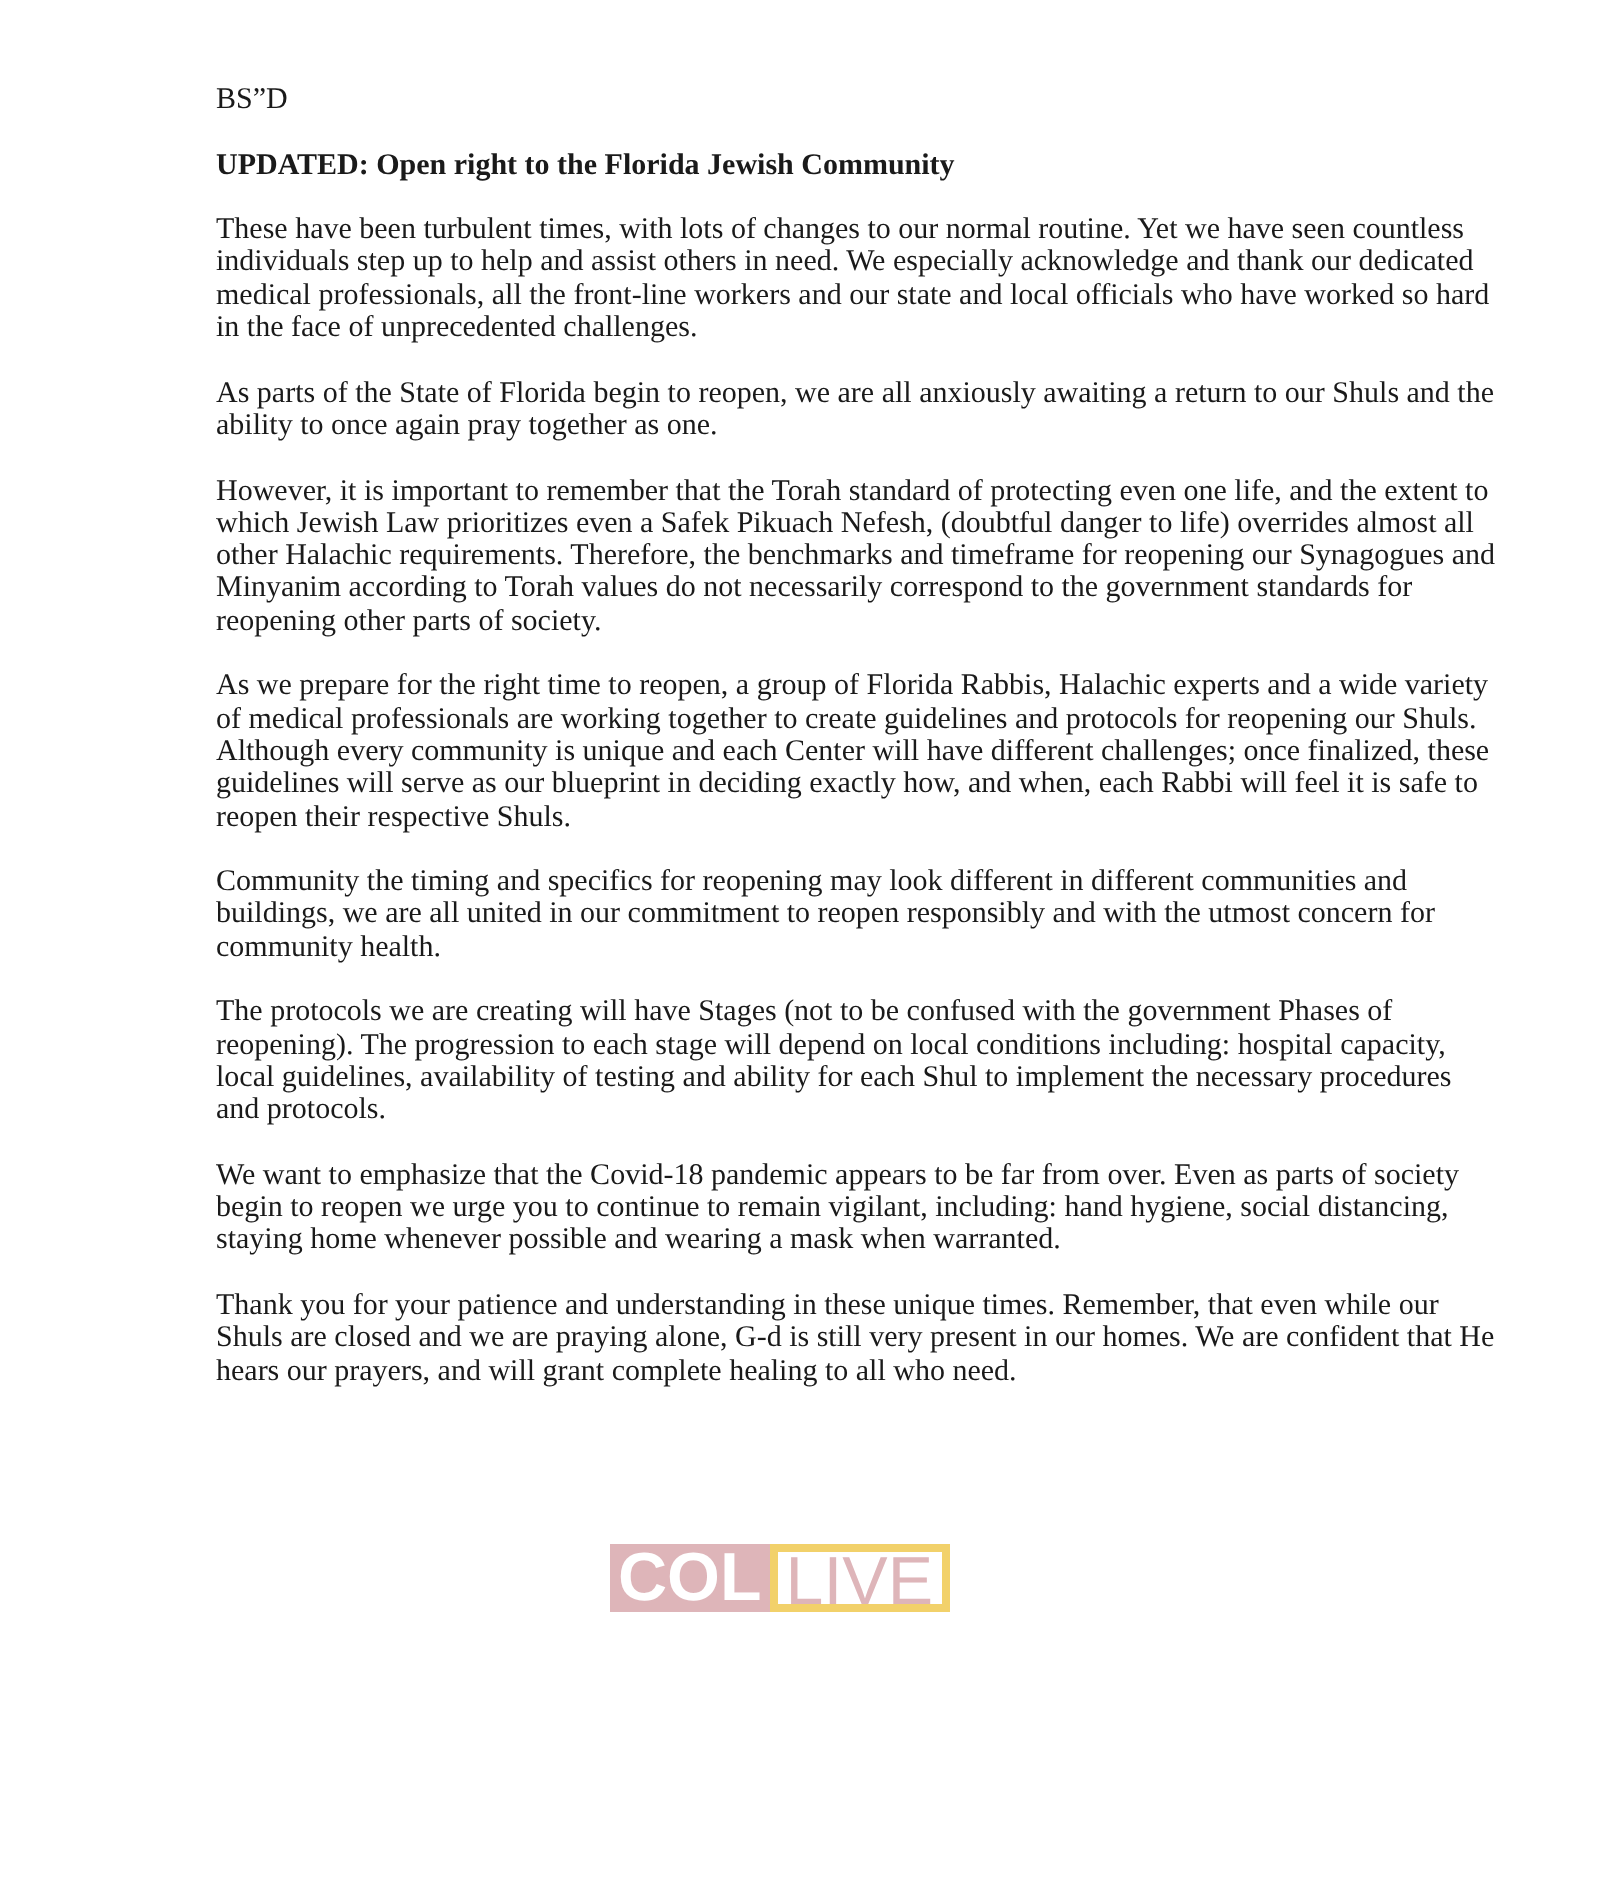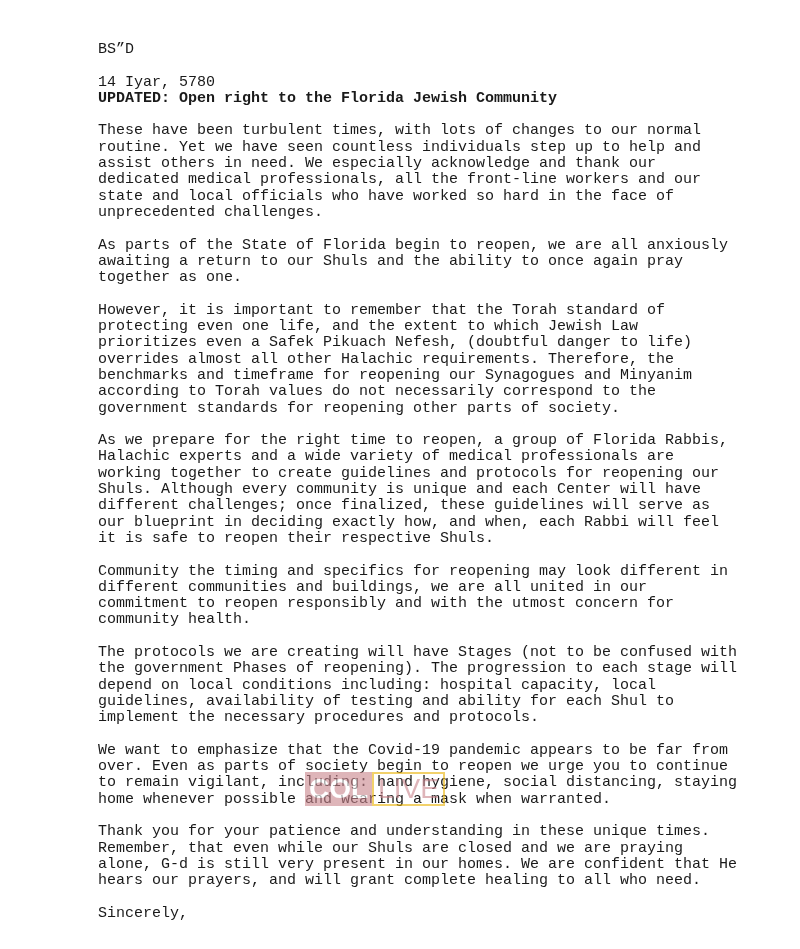--- a/index.html
+++ b/index.html
@@ -1,38 +1,36 @@
 <!DOCTYPE html>
 <html><head>
 <meta charset="utf-8">
 <style>
   html, body { margin: 0; padding: 0; }
   body { width: 800px; height: 949px; background: #ffffff; overflow: hidden; position: relative; }
-  .page { position: absolute; left: 98px; top: 42px; width: 640px; font-family: Liberation Mono, monospace; font-size: 15px; line-height: 16.3px; color: #1a1a1a; }
+  .page { position: absolute; left: 108px; top: 42px; width: 640px; font-family: Liberation Serif, serif; font-size: 15px; line-height: 16.3px; color: #1a1a1a; }
   .page p { margin: 0 0 16.3px 0; }
   .bsd { margin-bottom: 16.3px; }
   .title { font-weight: bold; }
-  .watermark { position: absolute; left: 305px; top: 772px; width: 140px; height: 34px; display: flex; font-family: "Liberation Sans", sans-serif; font-size: 28px; font-weight: bold; opacity: 0.6; }
+  .watermark { position: absolute; left: 305px; top: 772px; width: 140px; height: 34px; display: flex; font-family: "Liberation Sans", sans-serif; font-size: 34px; font-weight: bold; opacity: 0.6; }
   .wm-col { background: #c9848c; color: #fff; padding: 0 4px; line-height: 34px; }
-  .wm-live { border: 2px solid #eab308; color: #c9848c; padding: 0 4px; line-height: 30px; font-weight: normal; }
+  .wm-live { border: 4px solid #eab308; color: #c9848c; padding: 0 4px; line-height: 30px; font-weight: normal; }
 </style>
 </head>
 <body>
 
 <div class="page">
   <p class="bsd">BS”D</p>
-  <div>14 Iyar, 5780</div>
   <p class="title">UPDATED: Open right to the Florida Jewish Community</p>
   <p>These have been turbulent times, with lots of changes to our normal routine. Yet we have seen countless individuals step up to help and assist others in need. We especially acknowledge and thank our dedicated medical professionals, all the front-line workers and our state and local officials who have worked so hard in the face of unprecedented challenges.</p>
   <p>As parts of the State of Florida begin to reopen, we are all anxiously awaiting a return to our Shuls and the ability to once again pray together as one.</p>
   <p>However, it is important to remember that the Torah standard of protecting even one life, and the extent to which Jewish Law prioritizes even a Safek Pikuach Nefesh, (doubtful danger to life) overrides almost all other Halachic requirements. Therefore, the benchmarks and timeframe for reopening our Synagogues and Minyanim according to Torah values do not necessarily correspond to the government standards for reopening other parts of society.</p>
   <p>As we prepare for the right time to reopen, a group of Florida Rabbis, Halachic experts and a wide variety of medical professionals are working together to create guidelines and protocols for reopening our Shuls. Although every community is unique and each Center will have different challenges; once finalized, these guidelines will serve as our blueprint in deciding exactly how, and when, each Rabbi will feel it is safe to reopen their respective Shuls.</p>
   <p>Community the timing and specifics for reopening may look different in different communities and buildings, we are all united in our commitment to reopen responsibly and with the utmost concern for community health.</p>
   <p>The protocols we are creating will have Stages (not to be confused with the government Phases of reopening). The progression to each stage will depend on local conditions including: hospital capacity, local guidelines, availability of testing and ability for each Shul to implement the necessary procedures and protocols.</p>
-  <p>We want to emphasize that the Covid-19 pandemic appears to be far from over. Even as parts of society begin to reopen we urge you to continue to remain vigilant, including: hand hygiene, social distancing, staying home whenever possible and wearing a mask when warranted.</p>
+  <p>We want to emphasize that the Covid-18 pandemic appears to be far from over. Even as parts of society begin to reopen we urge you to continue to remain vigilant, including: hand hygiene, social distancing, staying home whenever possible and wearing a mask when warranted.</p>
   <p>Thank you for your patience and understanding in these unique times. Remember, that even while our Shuls are closed and we are praying alone, G-d is still very present in our homes. We are confident that He hears our prayers, and will grant complete healing to all who need.</p>
-  <p>Sincerely,</p>
 </div>
 
 <div class="watermark">
   <span class="wm-col">COL</span>
   <span class="wm-live">LIVE</span>
 </div>
 
 </body></html>

